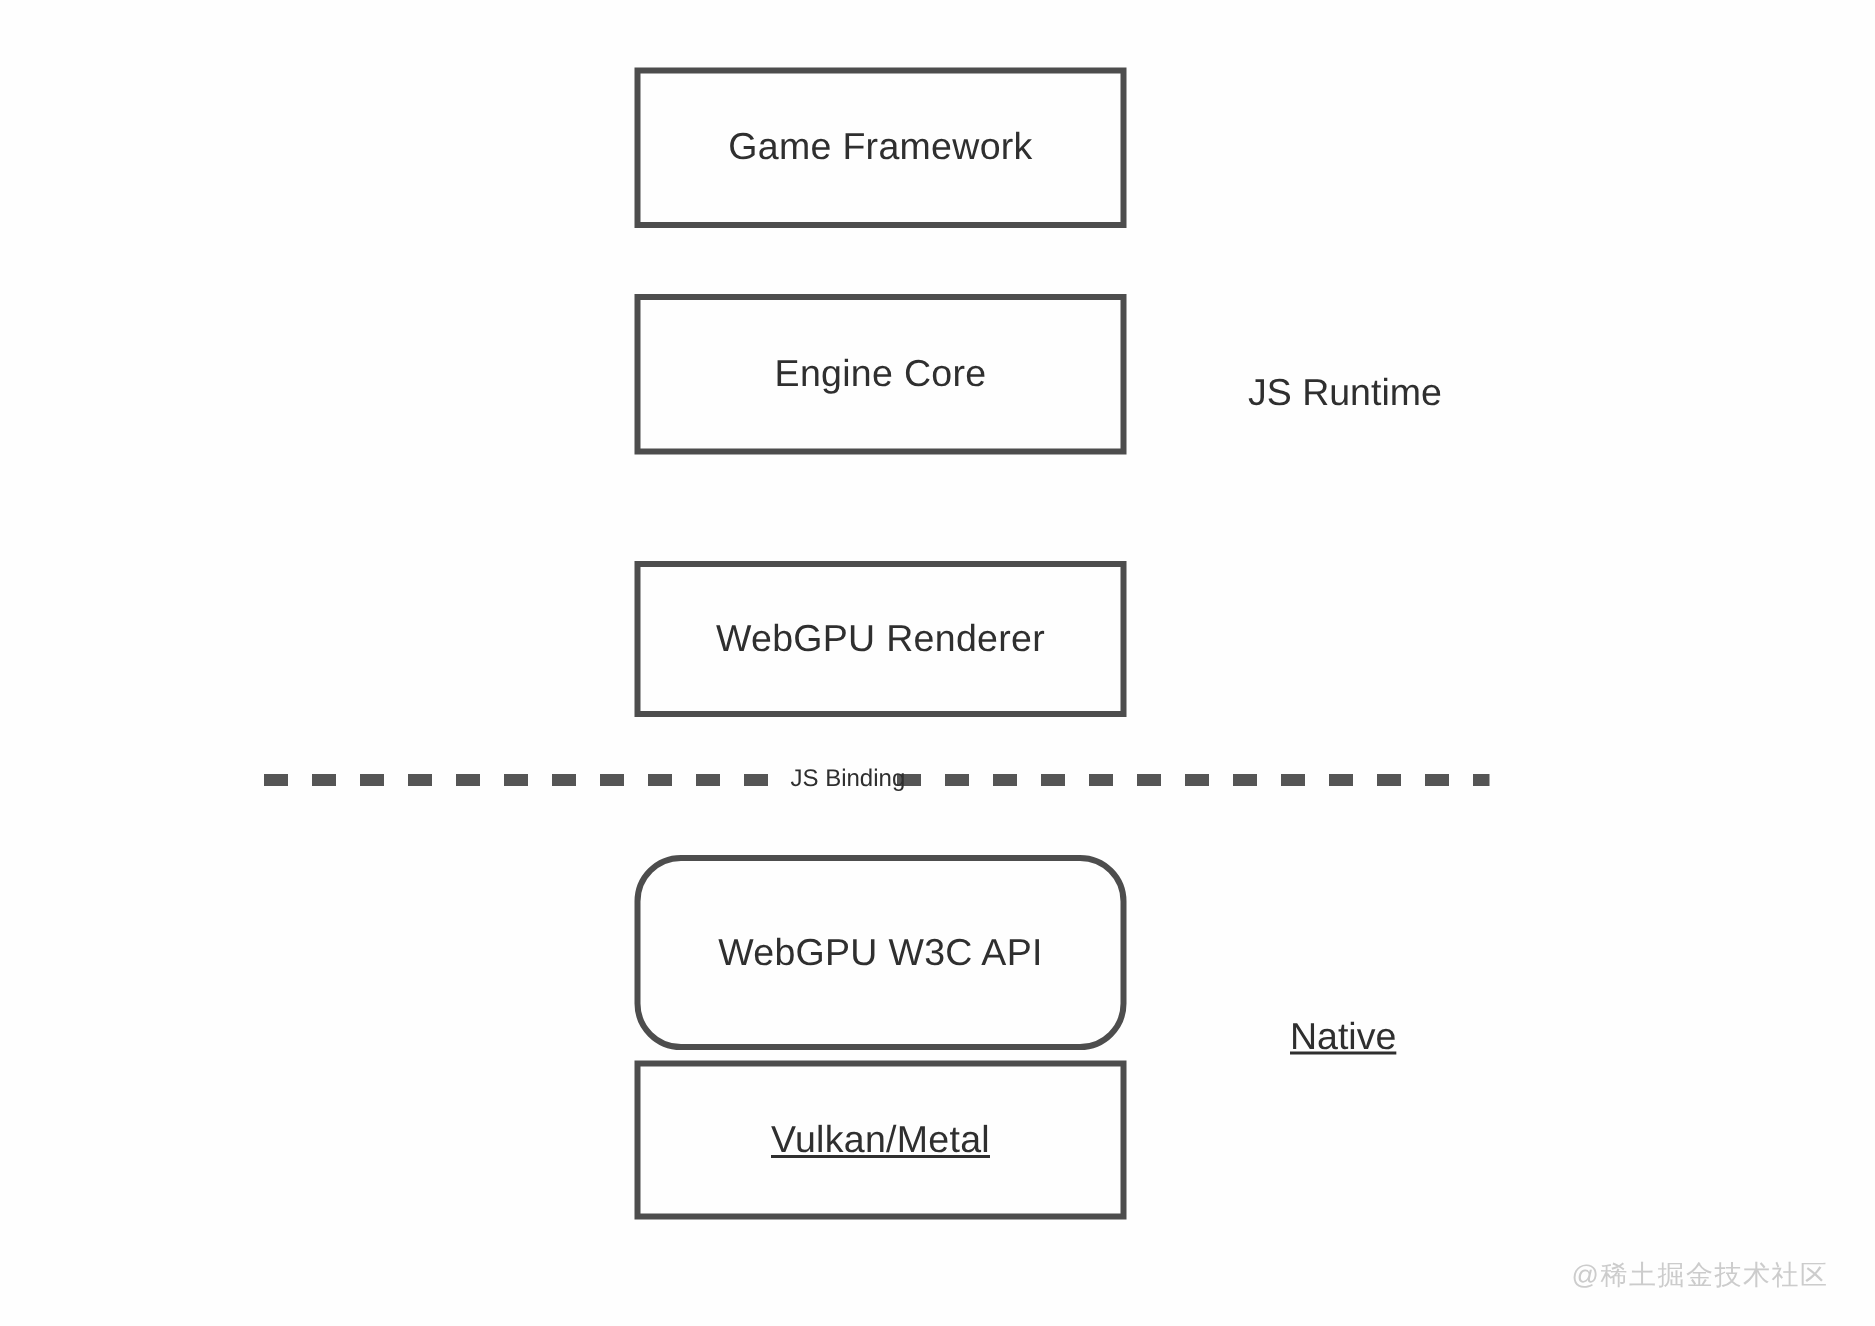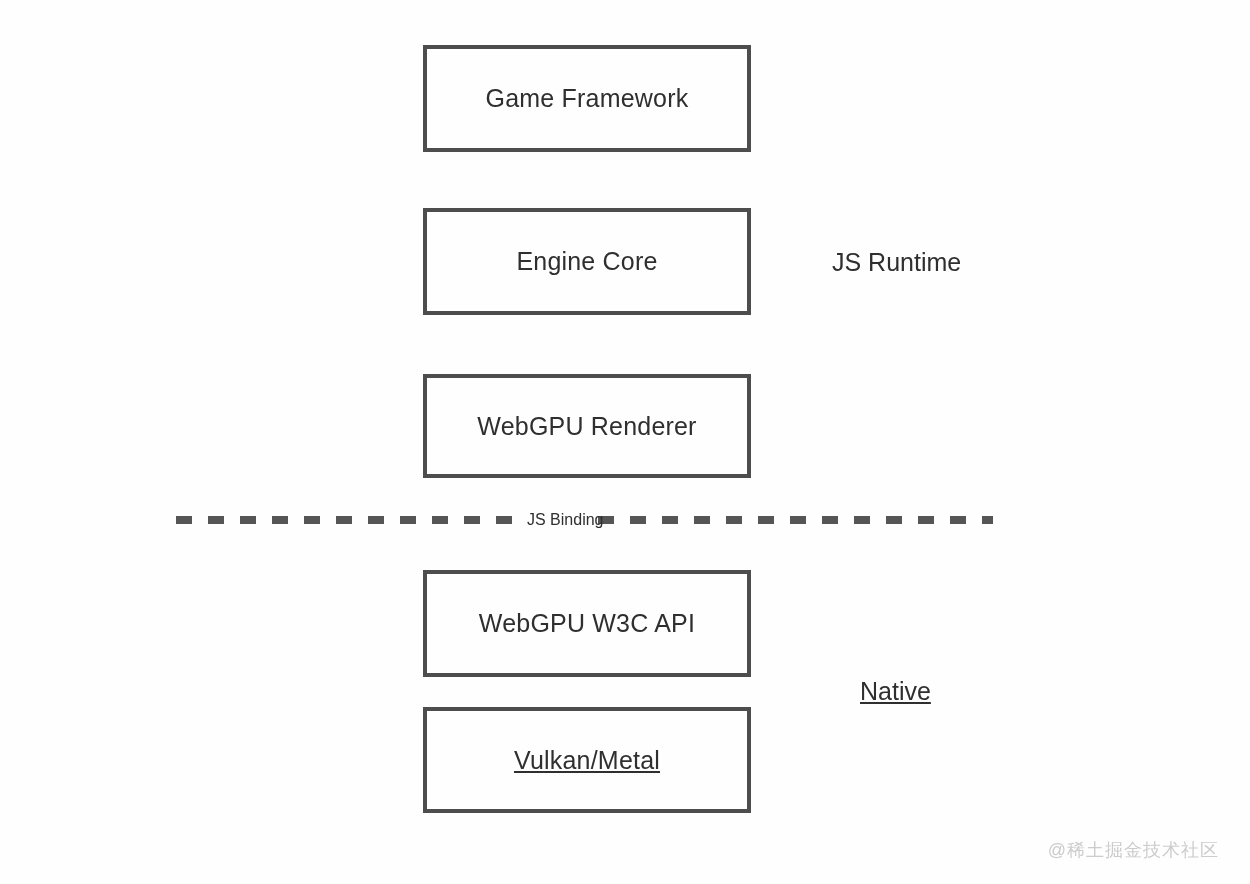--- a/index.html
+++ b/index.html
@@ -26,23 +26,23 @@
     border: 4px solid var(--box-border, #4d4d4d);
     background: var(--page-bg, #fefefe);
     display: flex;
     align-items: center;
     justify-content: center;
     font-size: 25px;
     color: var(--box-text, #2f2f2f);
     letter-spacing: 0.2px;
   }
   .box-game-framework { top: 45px;  height: 107px; }
-  .box-engine-core    { top: 208px; height: 107px; }
+  .box-engine-core    { top: 196px; height: 107px; }
   .box-webgpu-renderer{ top: 374px; height: 104px; }
-  .box-webgpu-w3c-api { top: 570px; height: 107px; }
+  .box-webgpu-w3c-api { top: 570px; height: 130px; border-radius: 31px; }
   .box-vulkan-metal   { top: 707px; height: 106px; text-decoration: underline; }
 
   .side-label {
     position: absolute;
     font-size: 25px;
     color: var(--label-text, #2f2f2f);
     line-height: 30px;
     white-space: nowrap;
   }
   .side-label-runtime { left: 832px; top: 247px; }

